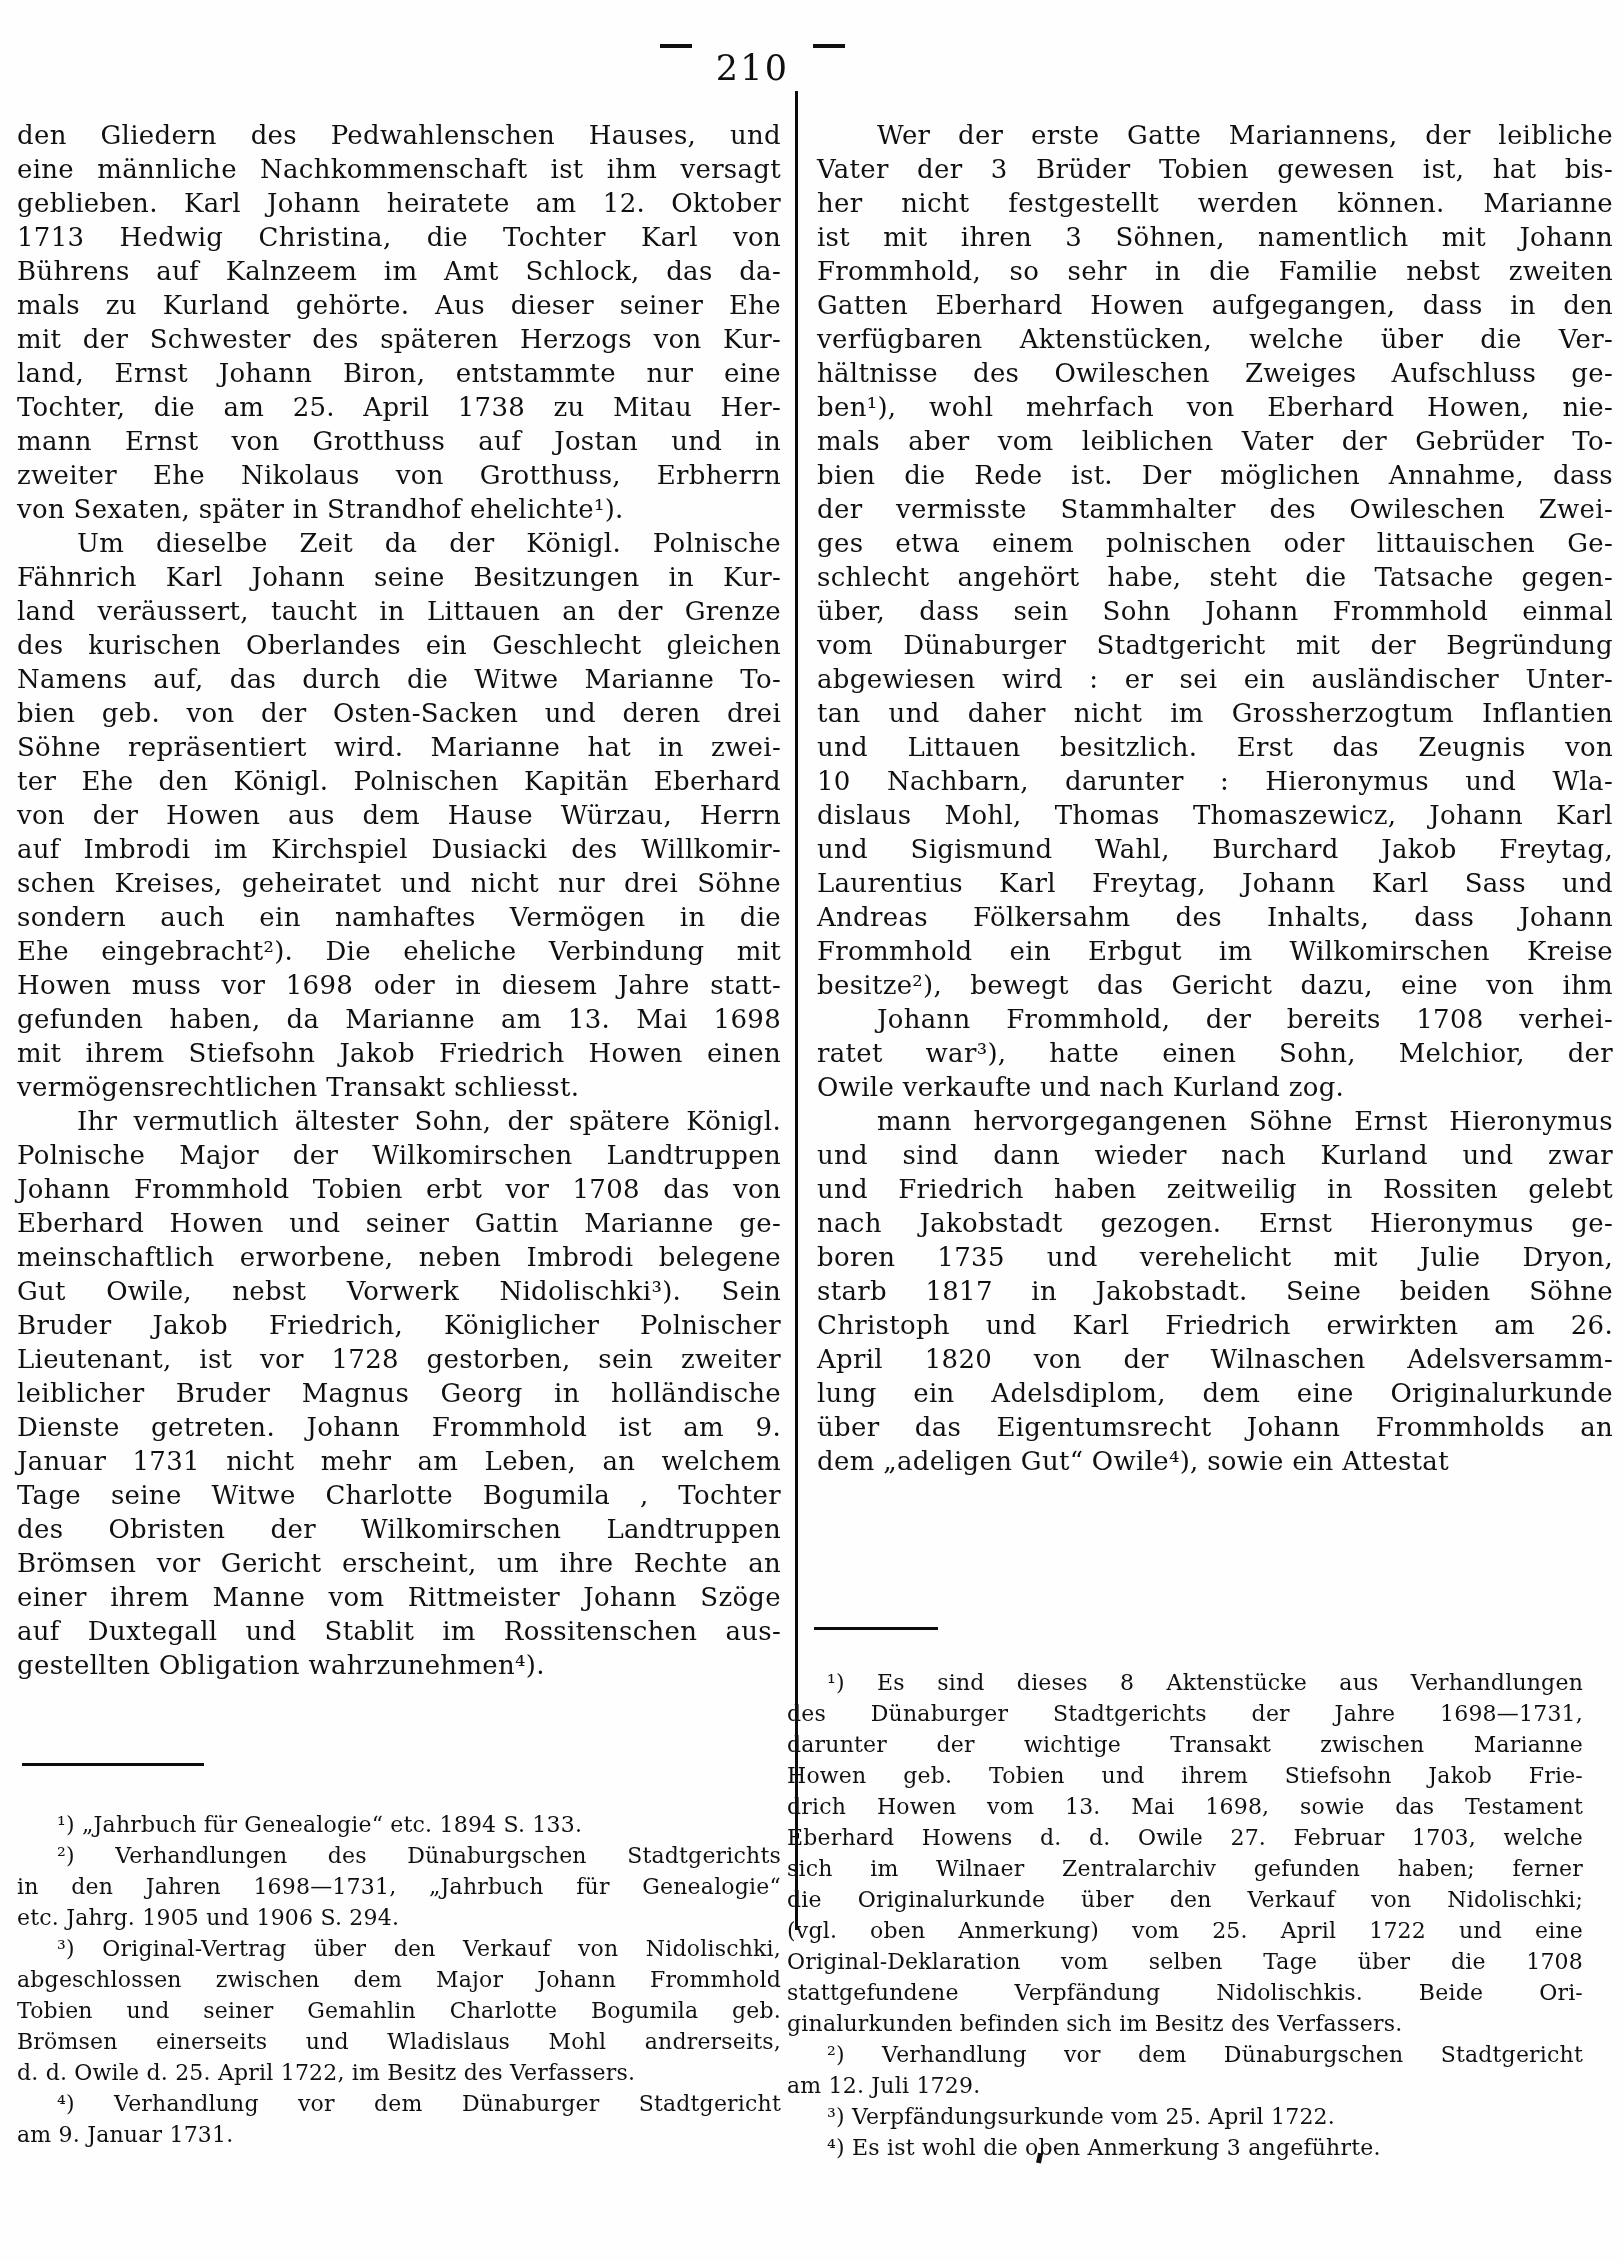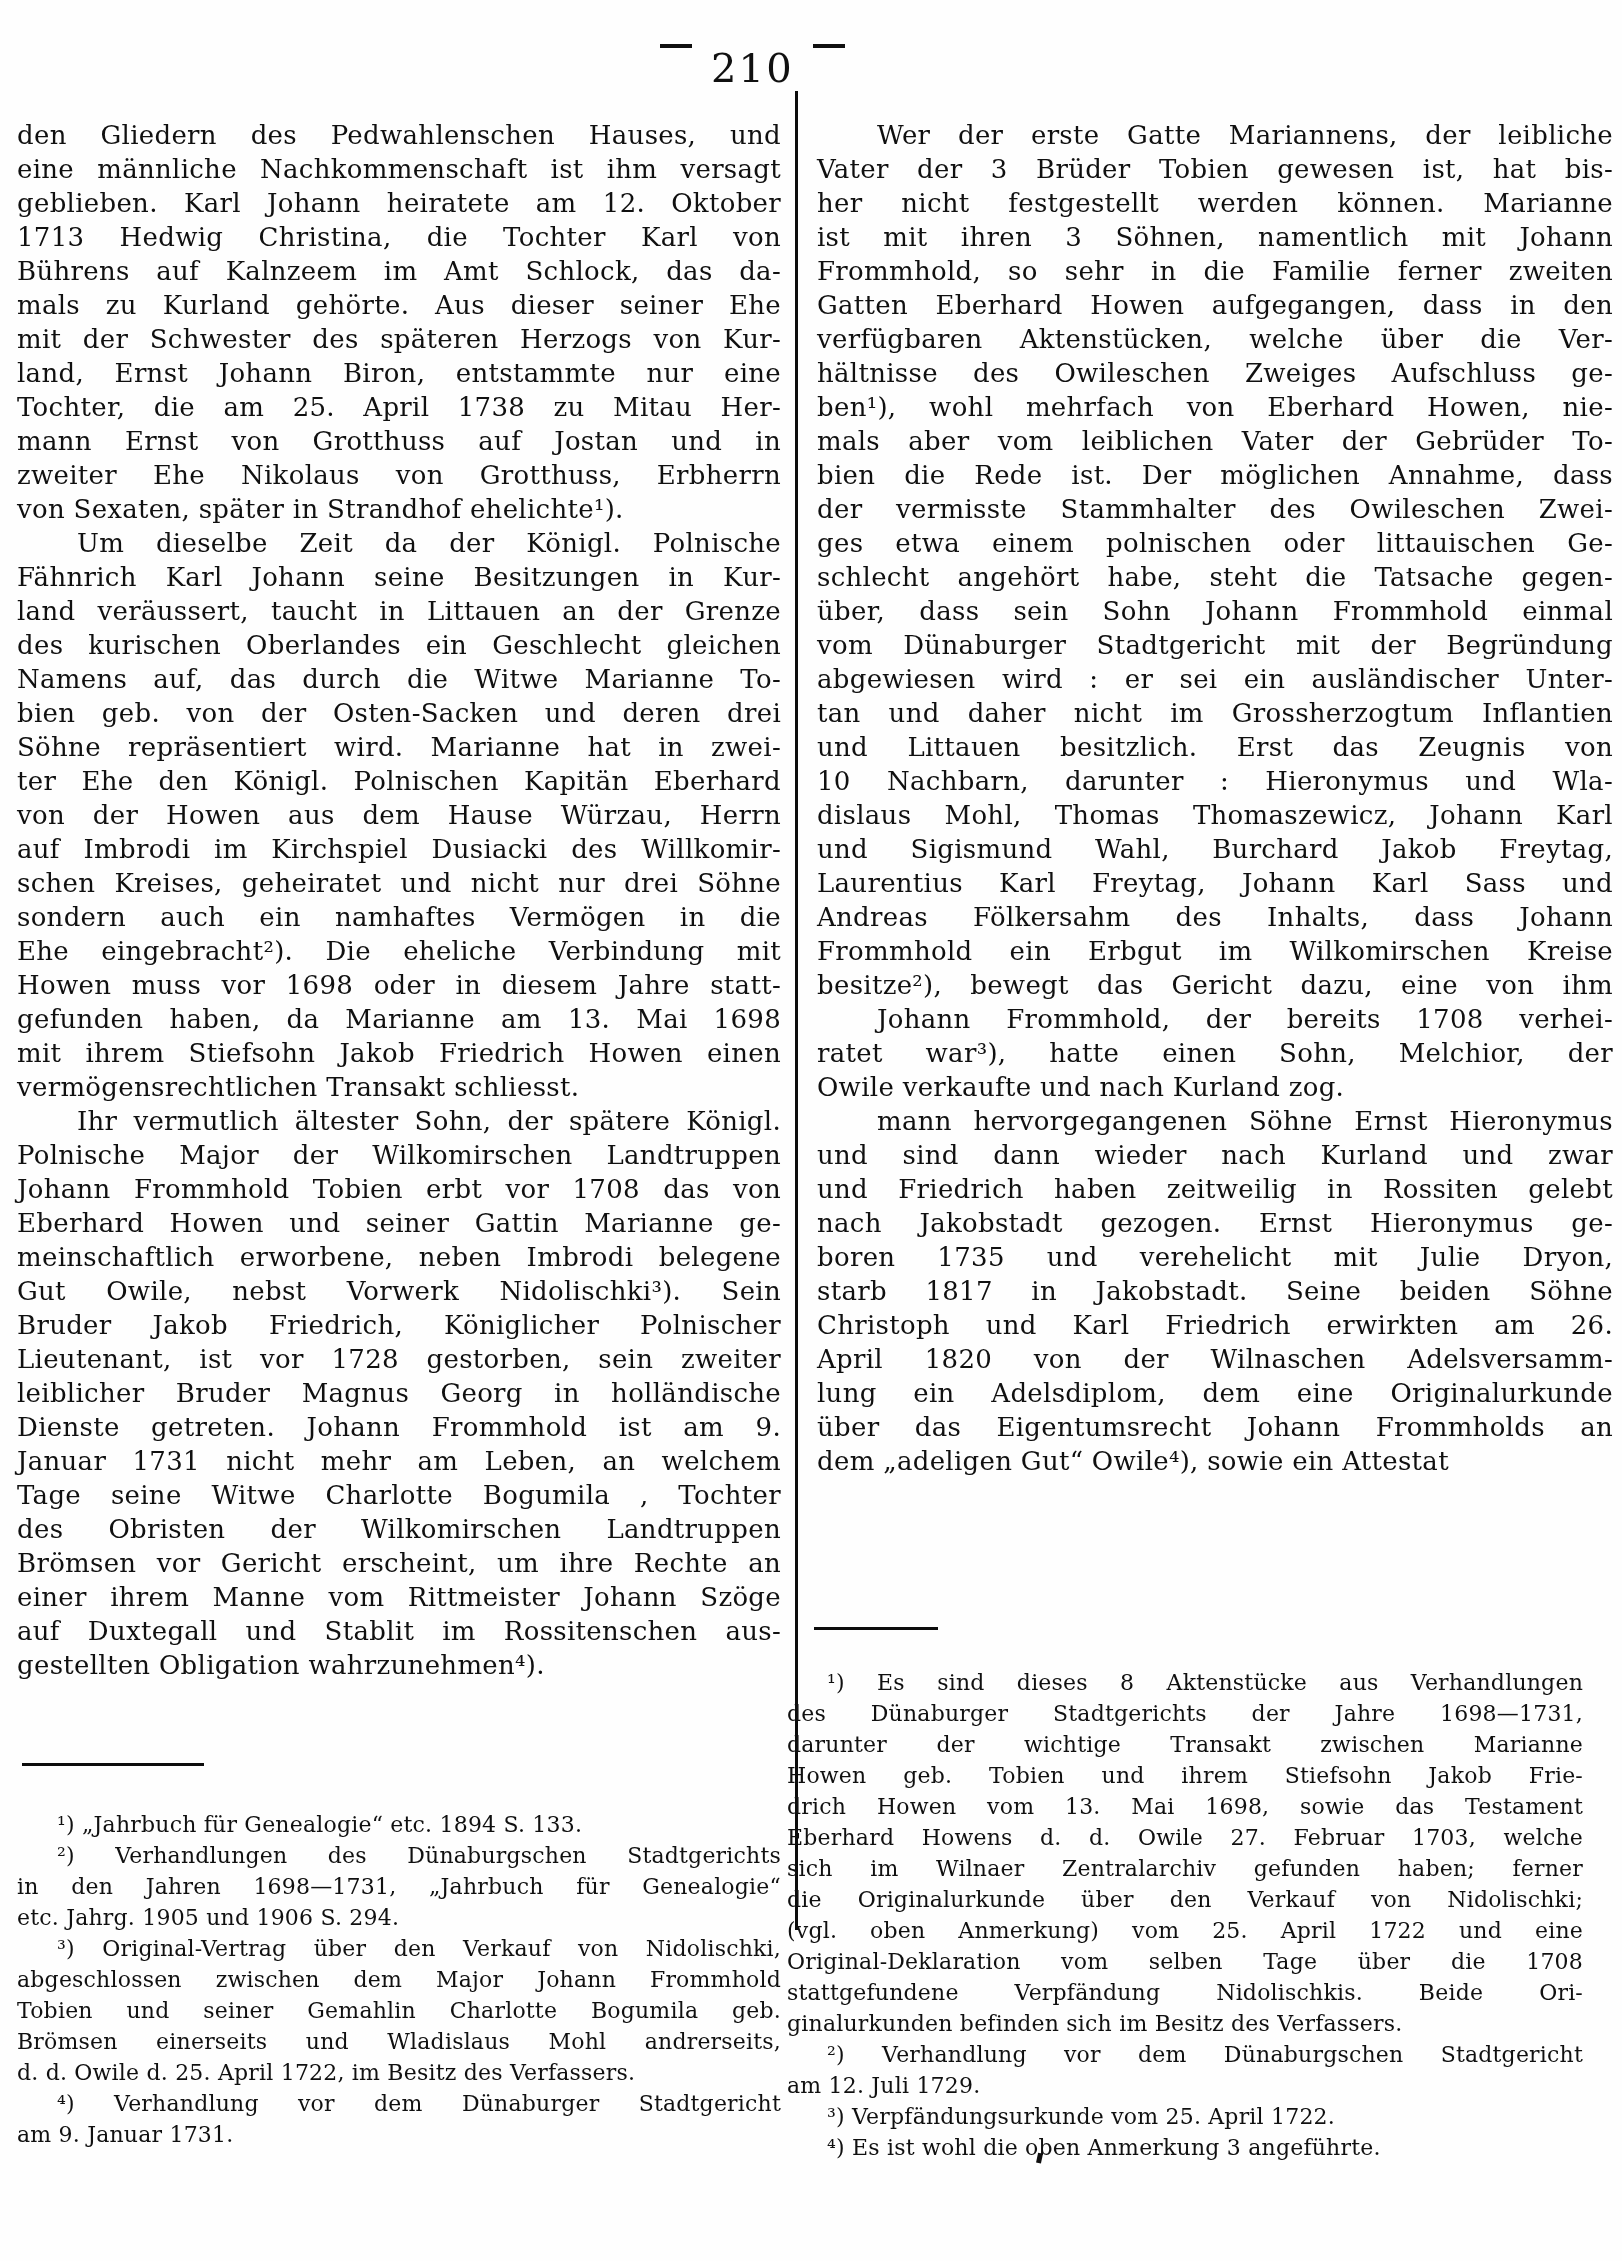--- a/index.html
+++ b/index.html
@@ -12,21 +12,21 @@
     font-family: "DejaVu Serif", "Liberation Serif", serif;
     overflow: hidden;
   }
   
   .header {
     position: absolute;
     top: 19.5px; left: 660px; width: 185px; height: 53px;
     display: flex; align-items: center; justify-content: space-between;
   }
   .header-rule { width: 32px; height: 4px; background: #101010; }
-  .page-number { font-size: 40px; letter-spacing: 2.3px; line-height: 1; margin-top: 44px; }
+  .page-number { font-size: 35px; letter-spacing: 2.3px; line-height: 1; margin-top: 44px; }
 
   
   .column-divider {
     position: absolute;
     left: 795px; top: 91px; width: 2.9px; height: 1839px;
     background: #0c0c0c;
   }
 
   
   .main { font-size: 26px; line-height: 34px; letter-spacing: 0.3px; margin-top: 32px; }
@@ -122,21 +122,21 @@
         <div class="line last">gestellten Obligation wahrzunehmen⁴).</div>
       </div>
     </div>
 
   <div class="main col-right">
       <div class="para indent">
         <div class="line">Wer der erste Gatte Mariannens, der leibliche</div>
         <div class="line">Vater der 3 Brüder Tobien gewesen ist, hat bis-</div>
         <div class="line">her nicht festgestellt werden können.  Marianne</div>
         <div class="line">ist mit ihren 3 Söhnen, namentlich mit Johann</div>
-        <div class="line">Frommhold, so sehr in die Familie ferner zweiten</div>
+        <div class="line">Frommhold, so sehr in die Familie nebst zweiten</div>
         <div class="line">Gatten Eberhard Howen aufgegangen, dass in den</div>
         <div class="line">verfügbaren Aktenstücken, welche über die Ver-</div>
         <div class="line">hältnisse des Owileschen Zweiges Aufschluss ge-</div>
         <div class="line">ben¹), wohl mehrfach von Eberhard Howen, nie-</div>
         <div class="line">mals aber vom leiblichen Vater der Gebrüder To-</div>
         <div class="line">bien die Rede ist.  Der möglichen Annahme, dass</div>
         <div class="line">der vermisste Stammhalter des Owileschen Zwei-</div>
         <div class="line">ges etwa einem polnischen oder littauischen Ge-</div>
         <div class="line">schlecht angehört habe, steht die Tatsache gegen-</div>
         <div class="line">über, dass sein Sohn Johann Frommhold einmal</div>

